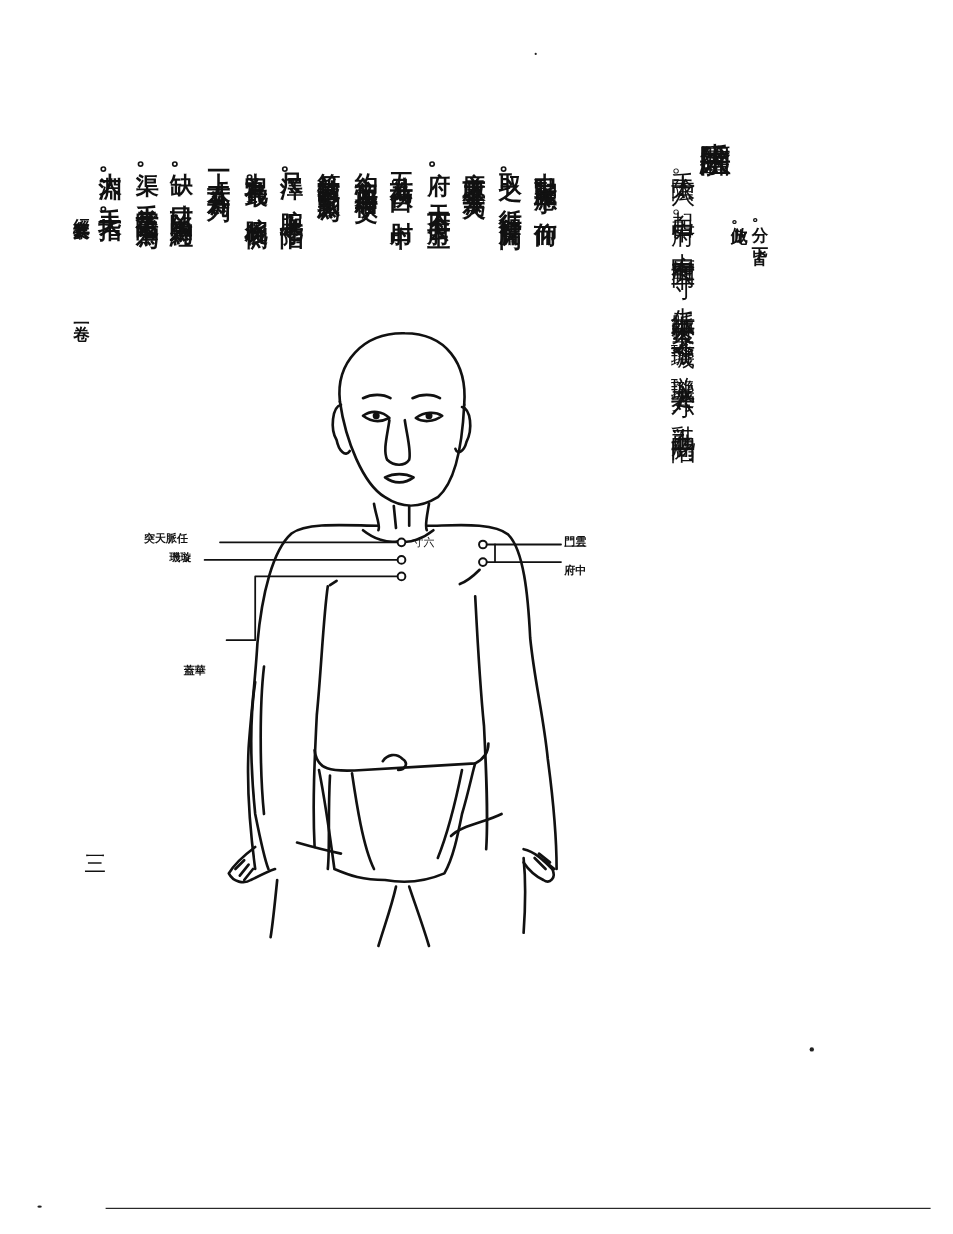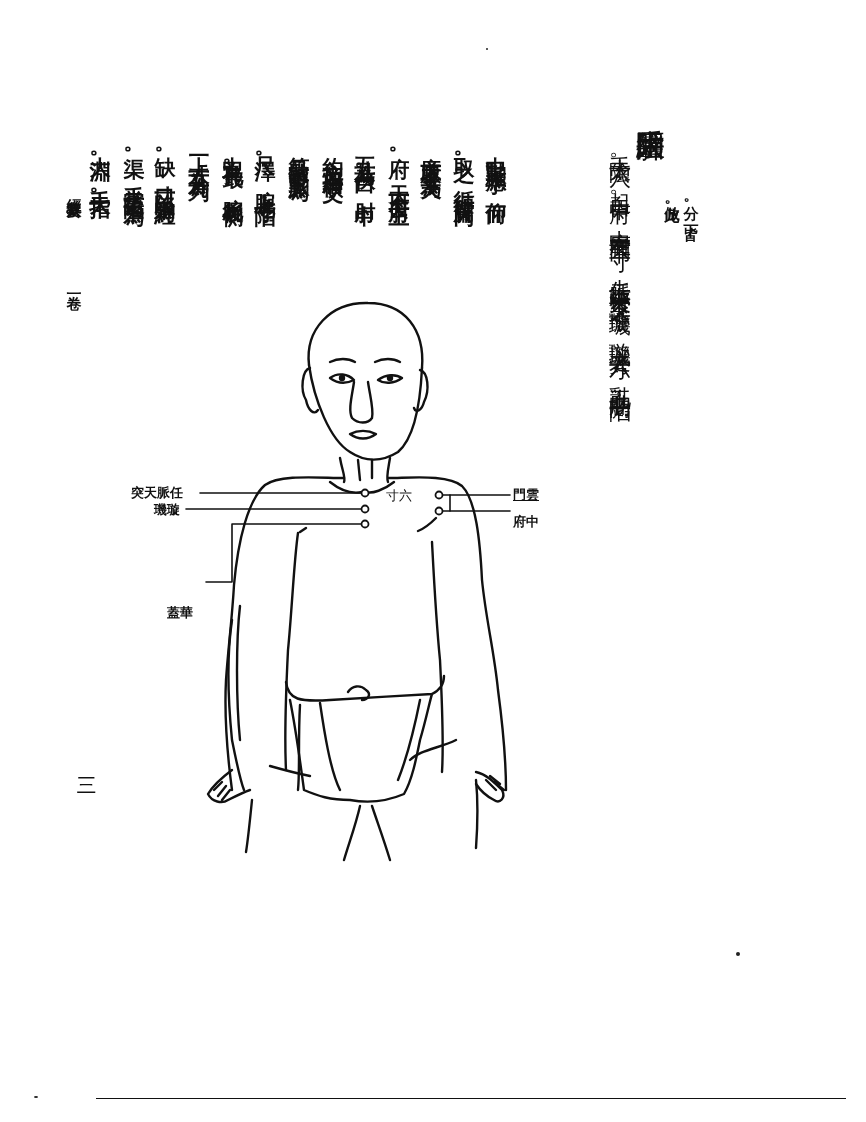--- a/index.html
+++ b/index.html
@@ -5,21 +5,21 @@
   html, body { margin: 0; padding: 0; background: #ffffff; }
   body { width: 866px; height: 1122px; position: relative; overflow: hidden;
          font-family: "DejaVu Serif", "Liberation Serif", serif; color: #111; }
   .vcol { position: absolute; writing-mode: vertical-rl; text-orientation: upright;
           white-space: nowrap; line-height: 1; }
   .title { font-size: 29px; letter-spacing: 1px; font-weight: normal; }
   .main { font-size: 22px; letter-spacing: 3px; }
   .body-col { font-size: 21px; letter-spacing: 4px; font-weight: bold; }
   .note { font-size: 15px; font-weight: bold; letter-spacing: 2px; }
   .footer { font-size: 15px; font-weight: bold; letter-spacing: 2px; }
-  .label { position: absolute; font-size: 13px; font-weight: bold; white-space: nowrap; line-height: 1; }
+  .label { position: absolute; font-size: 10px; font-weight: bold; white-space: nowrap; line-height: 1; }
   .pageno { position: absolute; font-size: 20px; }
   svg.figure { position: absolute; left: 0; top: 0; }
   .rule { position: absolute; left: 96px; top: 1098px; width: 750px; height: 0; border-top: 1.4px solid #111; }
   .speck { position: absolute; background: #222; border-radius: 50%; }
 </style>
 </head>
 <body>
 
 <div class="vcol title" style="left:636px; top:106px;">手太陰肺經圖</div>
 <div class="vcol note" style="left:683px; top:194px;">分。下皆</div>
@@ -116,20 +116,20 @@
     <path d="M361,524 L232,524 L232,582 L206,582"></path>
     <path d="M443,495 L510,495"></path>
     <path d="M443,511 L510,511"></path>
     <path d="M450,495 L450,511"></path>
   </g>
 </svg>
 
 <div class="label" style="left:131px; top:486px; direction: rtl; unicode-bidi: bidi-override;">任脈天突</div>
 <div class="label" style="left:154px; top:503px; direction: rtl; unicode-bidi: bidi-override; text-align: right;">璇璣</div>
 <div class="label" style="left:167px; top:576px; direction: rtl; unicode-bidi: bidi-override; margin-top: 30px;">華蓋</div>
-<div class="label" style="left:386px; top:489px; font-weight:normal; direction: rtl; unicode-bidi: bidi-override;">六寸</div>
+<div class="label" style="left:375px; top:489px; font-weight:normal; direction: rtl; unicode-bidi: bidi-override;">六寸</div>
 <div class="label" style="left:513px; top:488px; direction: rtl; unicode-bidi: bidi-override; text-decoration: underline;">雲門</div>
 <div class="label" style="left:513px; top:515px; direction: rtl; unicode-bidi: bidi-override;">中府</div>
 
 <div class="rule"></div>
 <div class="speck" style="left:736px; top:952px; width:4px; height:4px;"></div>
 <div class="speck" style="left:486px; top:48px; width:2px; height:2px;"></div>
 <div class="speck" style="left:34px; top:1096px; width:4px; height:2px;"></div>
 
 </body></html>

